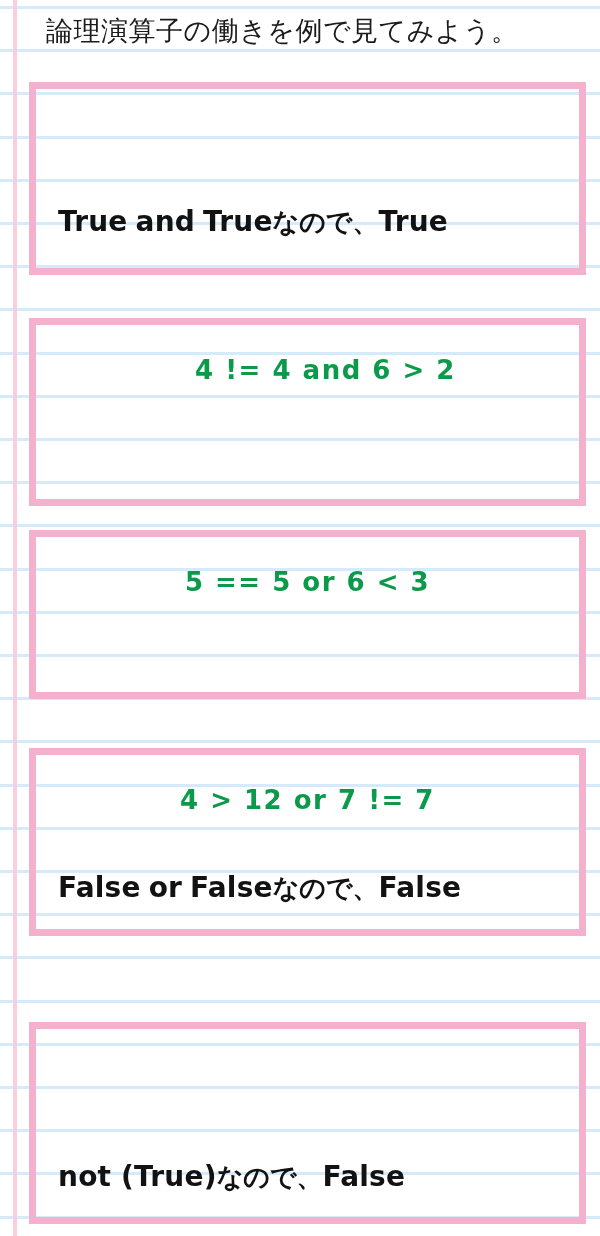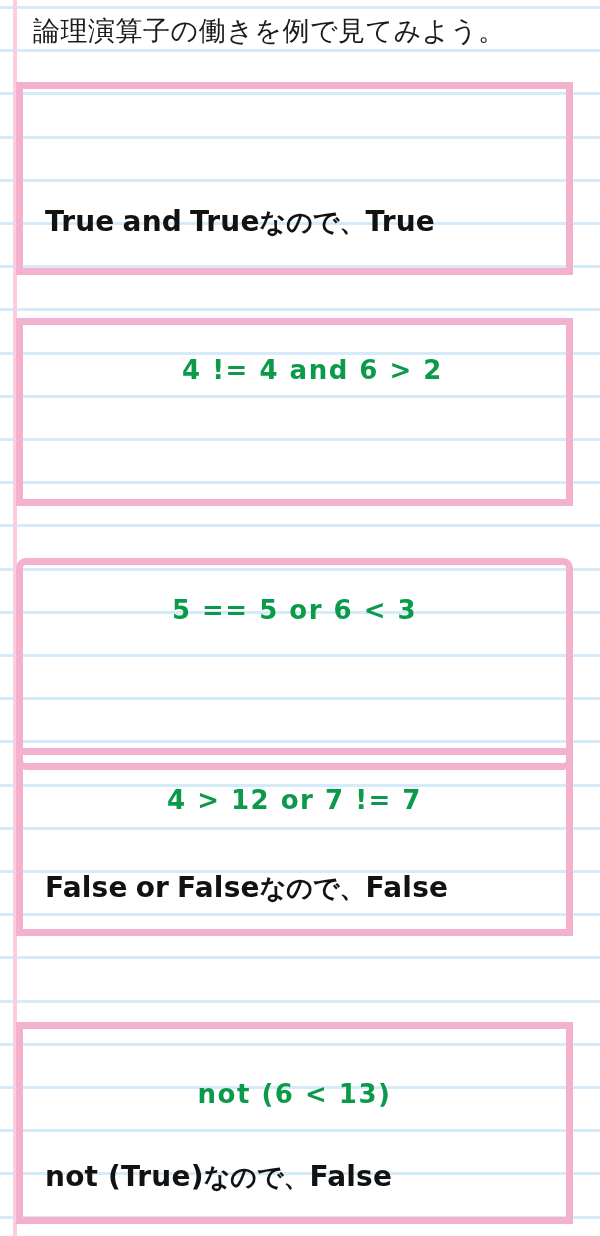--- a/index.html
+++ b/index.html
@@ -38,20 +38,21 @@
     left: 13px;
     width: 4px;
     height: 1236px;
     background: #f9cfe0;
     z-index: 1;
   }
   #content {
     position: absolute;
     inset: 0;
     z-index: 2;
+    margin-left: 13px;
   }
   .page-title {
     position: absolute;
     left: 33px;
     top: 14px;
     font-size: 27px;
     line-height: 34px;
     color: #1b1b1b;
     font-weight: 500;
     letter-spacing: 0.5px;
@@ -147,27 +148,26 @@
 
     <div class="page-title">論理演算子の働きを例で見てみよう。</div>
 
     <div id="examples">
         <div class="example-box" style="top: 82px; height: 193px;">
           <div class="result-line" style="top: 117px;"><span class="bool">True</span><span class="sp"></span><span class="op">and</span><span class="sp"></span><span class="bool">True</span><span class="jp">なので、</span><span class="bool">True</span></div>
         </div>
         <div class="example-box" style="top: 318px; height: 188px;">
           <div class="expr-line" style="top: 30px; padding-left: 36px;">4 != 4 and 6 &gt; 2</div>
         </div>
-        <div class="example-box" style="top: 558px; height: 212px; border-radius: 10px;">
+        <div class="example-box" style="top: 530px; height: 169px;">
           <div class="expr-line" style="top: 30px;">5 == 5 or 6 &lt; 3</div>
         </div>
         <div class="example-box" style="top: 748px; height: 188px;">
           <div class="expr-line" style="top: 30px;">4 &gt; 12 or 7 != 7</div>
           <div class="result-line" style="top: 117px;"><span class="bool">False</span><span class="sp"></span><span class="op">or</span><span class="sp"></span><span class="bool">False</span><span class="jp">なので、</span><span class="bool">False</span></div>
         </div>
         <div class="example-box" style="top: 1022px; height: 202px;">
-          <div class="expr-line" style="top: 50px;">not (6 &lt; 13)</div>
           <div class="result-line" style="top: 132px;"><span class="bool">not (True)</span><span class="jp">なので、</span><span class="bool">False</span></div>
         </div>
       </div>
 
   </div>
 </div>
 
 </body></html>

